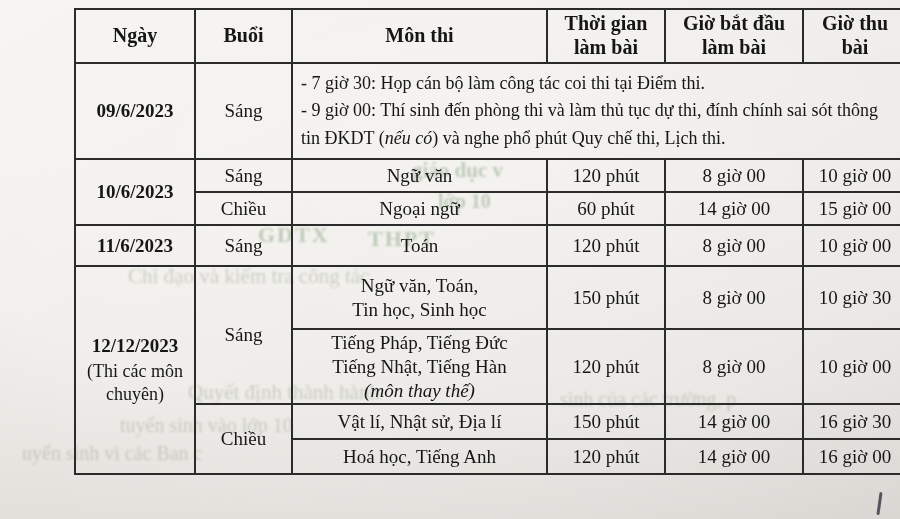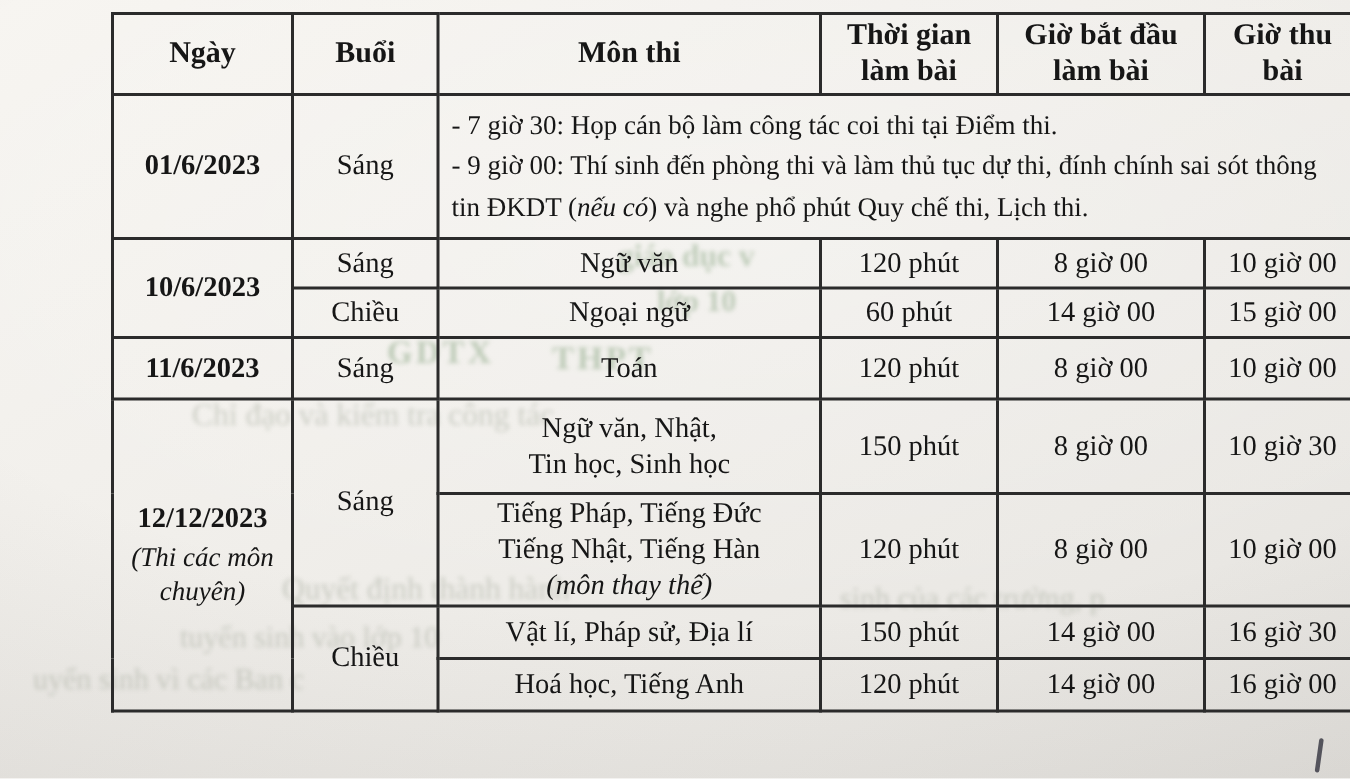--- a/index.html
+++ b/index.html
@@ -49,21 +49,21 @@
   tr.h-note{height:96px;}
   tr.h-s{height:33px;}
   tr.h-xs{height:41px;}
   tr.h-m{height:63px;}
   tr.h-l{height:70px;}
   tr.h-b{height:35px;}
   td.date{font-weight:bold;}
   td.note-cell{
     text-align:left;font-size:18px;line-height:1.52;padding:4px 19px 4px 8px;
   }
-  .date-note{font-style:italic;font-weight:normal;font-size:18px;line-height:1.3;display:block;margin-top:2px;}
+  .date-note{font-weight:normal;font-size:18px;line-height:1.3;display:block;margin-top:2px;}
   .subj-note{font-style:italic;display:block;}
   em{}
 
   .pen-mark{
     position:absolute;left:878px;top:492px;width:2.5px;height:23px;
     background:#3c3c46;border-radius:2px;transform:rotate(8deg);opacity:0.85;
   }
 </style>
 </head>
 <body>
@@ -94,21 +94,21 @@
       <tr class="h-header">
     <th>Ngày</th>
     <th>Buổi</th>
     <th>Môn thi</th>
     <th>Thời gian làm bài</th>
     <th>Giờ bắt đầu làm bài</th>
     <th>Giờ thu bài</th>
   </tr>
 
   <tr class="h-note">
-    <td class="date">01/6/2023</td>
+    <td class="date">09/6/2023</td>
     <td>Sáng</td>
     <td class="note-cell" colspan="4">
       <span>- 7 giờ 30: Họp cán bộ làm công tác coi thi tại Điểm thi.</span><br>
       <span>- 9 giờ 00: Thí sinh đến phòng thi và làm thủ tục dự thi, đính chính sai sót thông tin ĐKDT (</span><em>nếu có</em><span>) và nghe phổ phút Quy chế thi, Lịch thi.</span>
     </td>
   </tr>
 
   <tr class="h-s">
     <td class="date" rowspan="2">10/6/2023</td>
     <td>Sáng</td>
@@ -134,40 +134,40 @@
     <td>10 giờ 00</td>
   </tr>
 
   <tr class="h-m">
     <td class="date" rowspan="4">
       <span>12/12/2023</span>
       <span class="date-note">(Thi các môn chuyên)</span>
     </td>
     <td rowspan="2">Sáng</td>
     <td>
-      <span>Ngữ văn, Nhật,</span><br>
+      <span>Ngữ văn, Toán,</span><br>
       <span>Tin học, Sinh học</span>
     </td>
     <td>150 phút</td>
     <td>8 giờ 00</td>
     <td>10 giờ 30</td>
   </tr>
   <tr class="h-l">
     <td>
       <span>Tiếng Pháp, Tiếng Đức</span><br>
       <span>Tiếng Nhật, Tiếng Hàn</span>
       <span class="subj-note">(môn thay thế)</span>
     </td>
     <td>120 phút</td>
     <td>8 giờ 00</td>
     <td>10 giờ 00</td>
   </tr>
   <tr class="h-b">
     <td rowspan="2">Chiều</td>
-    <td>Vật lí, Pháp sử, Địa lí</td>
+    <td>Vật lí, Nhật sử, Địa lí</td>
     <td>150 phút</td>
     <td>14 giờ 00</td>
     <td>16 giờ 30</td>
   </tr>
   <tr class="h-b">
     <td>Hoá học, Tiếng Anh</td>
     <td>120 phút</td>
     <td>14 giờ 00</td>
     <td>16 giờ 00</td>
   </tr>

